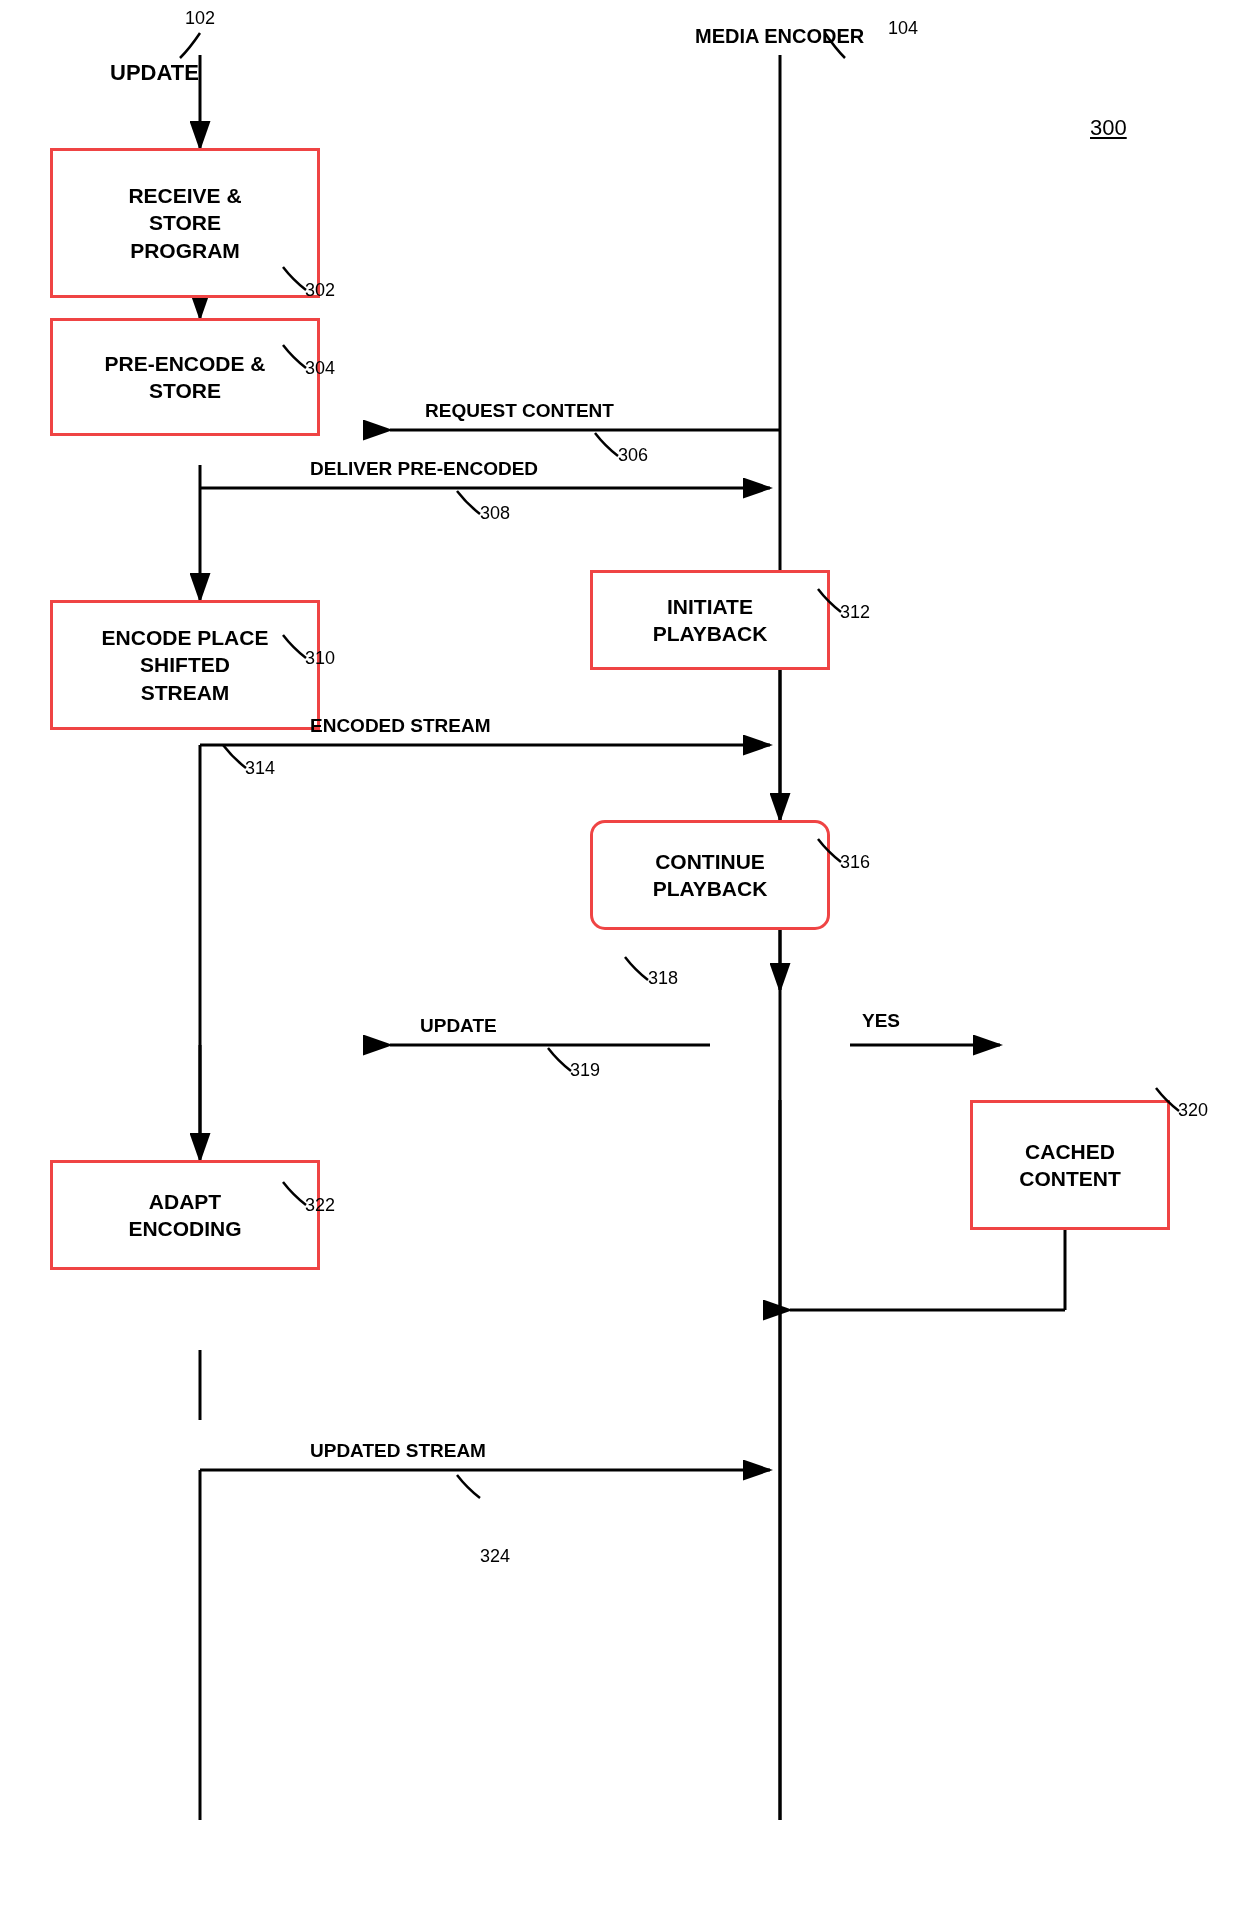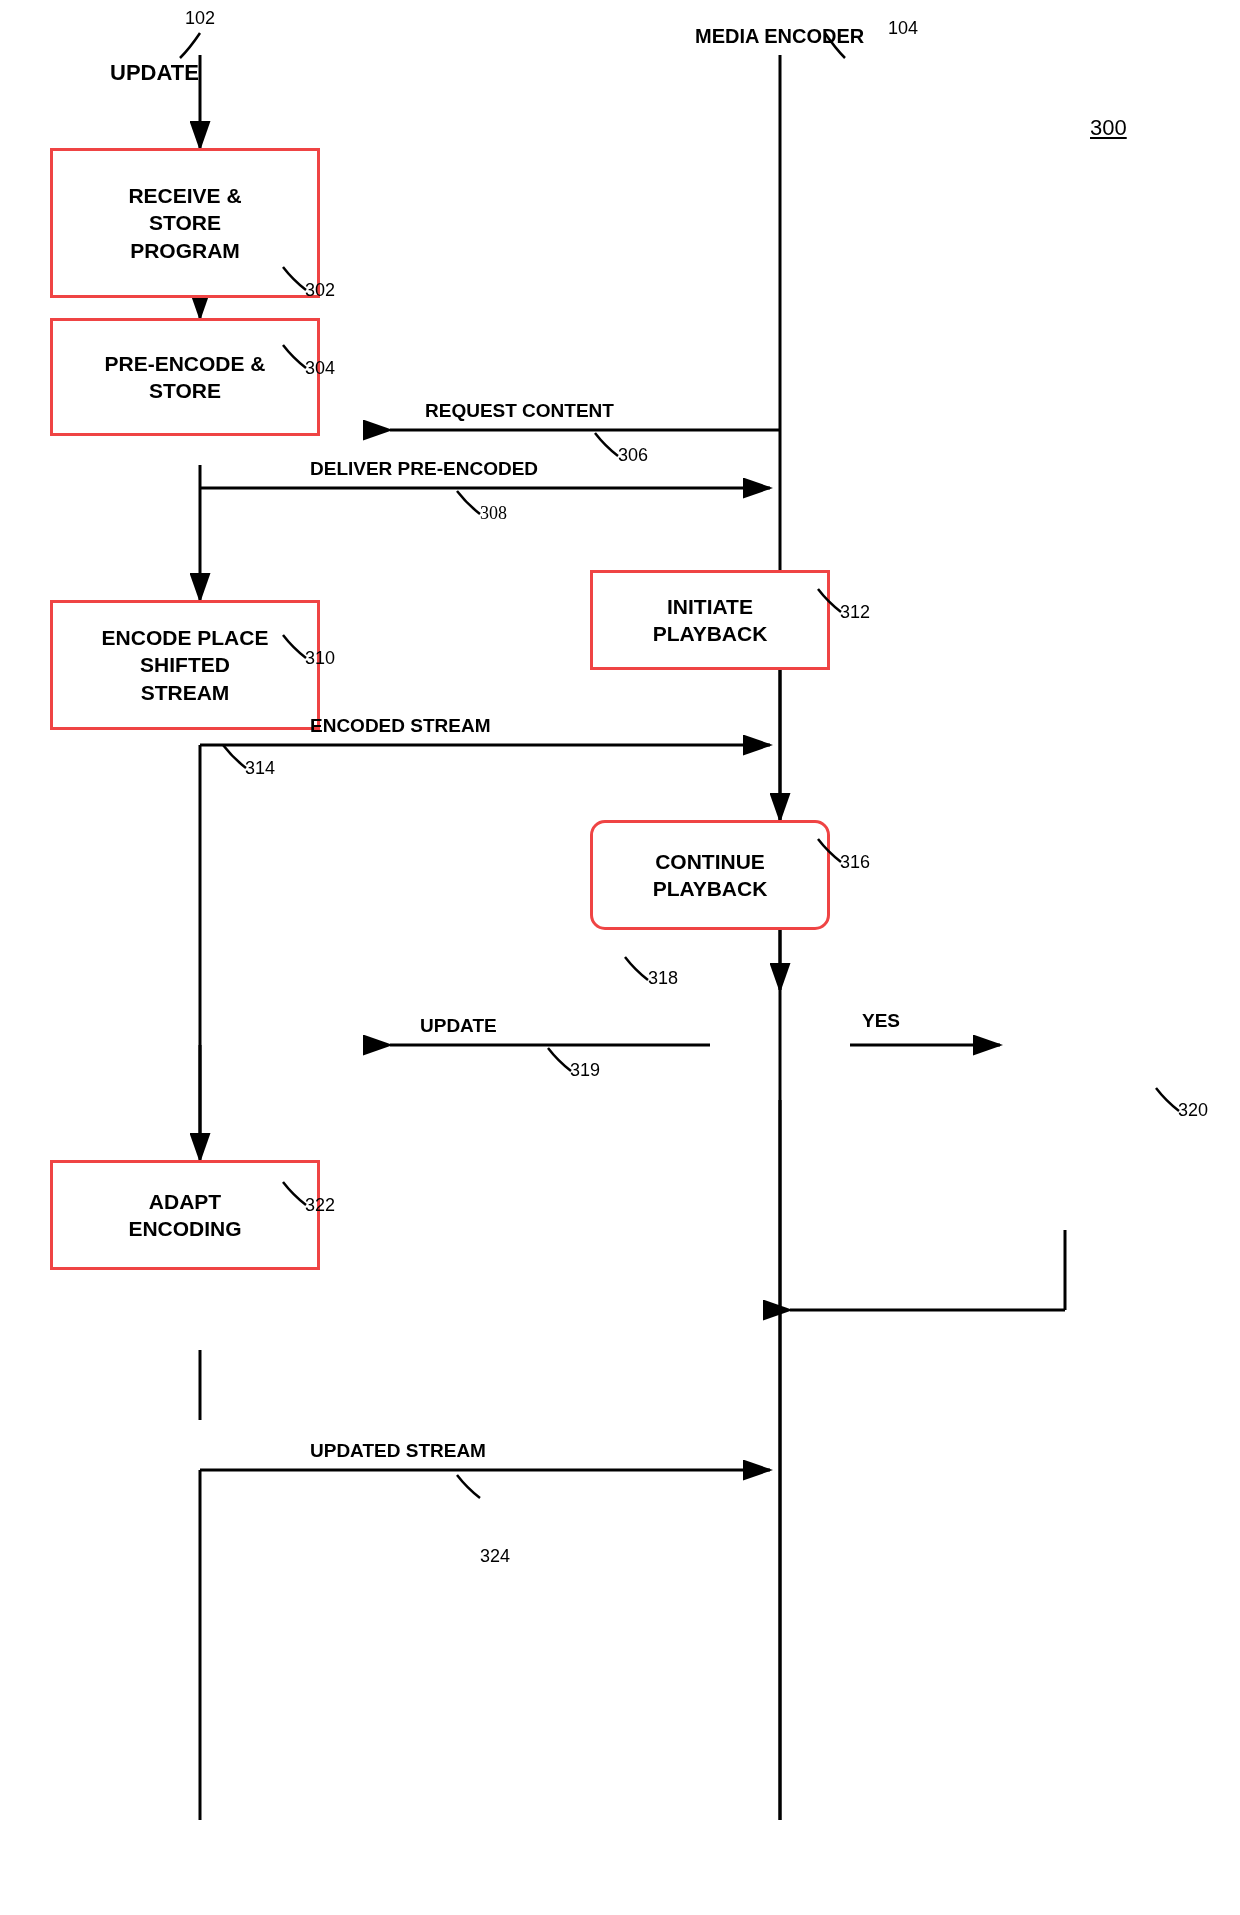--- a/index.html
+++ b/index.html
@@ -168,21 +168,21 @@
 
   <div class="arrow-label" style="left:425px; top:400px;">REQUEST CONTENT</div>
 
   <div class="ref-num" style="left:618px; top:445px;">306</div>
   <svg style="position:absolute;left:590px;top:428px;width:50px;height:35px;" xmlns="http://www.w3.org/2000/svg">
     <path d="M5,5 Q15,18 28,28" stroke="#000" stroke-width="2.5" fill="none"></path>
   </svg>
 
   <div class="arrow-label" style="left:310px; top:458px;">DELIVER PRE-ENCODED</div>
 
-  <div class="ref-num" style="left:480px; top:503px;font-family:Liberation Serif, serif;">308</div>
+  <div class="ref-num" style="left:480px; top:503px;">308</div>
   <svg style="position:absolute;left:452px;top:486px;width:50px;height:35px;" xmlns="http://www.w3.org/2000/svg">
     <path d="M5,5 Q15,18 28,28" stroke="#000" stroke-width="2.5" fill="none"></path>
   </svg>
 
   <div class="box" style="left:50px; top:600px; width:270px; height:130px; font-size:21px;">
     <span style="white-space:pre-line;">ENCODE PLACE<br>SHIFTED<br>STREAM</span>
   </div>
 
   <div class="ref-num" style="left:305px; top:648px;">310</div>
   <svg style="position:absolute;left:278px;top:630px;width:50px;height:35px;" xmlns="http://www.w3.org/2000/svg">
@@ -222,20 +222,23 @@
 
   <div class="arrow-label" style="left:420px; top:1015px;">UPDATE</div>
 
   <div class="ref-num" style="left:570px; top:1060px;">319</div>
   <svg style="position:absolute;left:543px;top:1043px;width:50px;height:35px;" xmlns="http://www.w3.org/2000/svg">
     <path d="M5,5 Q15,18 28,28" stroke="#000" stroke-width="2.5" fill="none"></path>
   </svg>
 
   <div class="arrow-label" style="left:862px; top:1010px;">YES</div>
 
+  <div class="box" style="left:970px; top:1100px; width:200px; height:130px; font-size:21px;">
+    <span style="white-space:pre-line;">CACHED<br>CONTENT</span>
+  </div>
 
   <div class="ref-num" style="left:1178px; top:1100px;">320</div>
   <svg style="position:absolute;left:1151px;top:1083px;width:50px;height:35px;" xmlns="http://www.w3.org/2000/svg">
     <path d="M5,5 Q15,18 28,28" stroke="#000" stroke-width="2.5" fill="none"></path>
   </svg>
 
   <div class="box" style="left:50px; top:1160px; width:270px; height:110px; font-size:21px;">
     <span style="white-space:pre-line;">ADAPT<br>ENCODING</span>
   </div>
 

